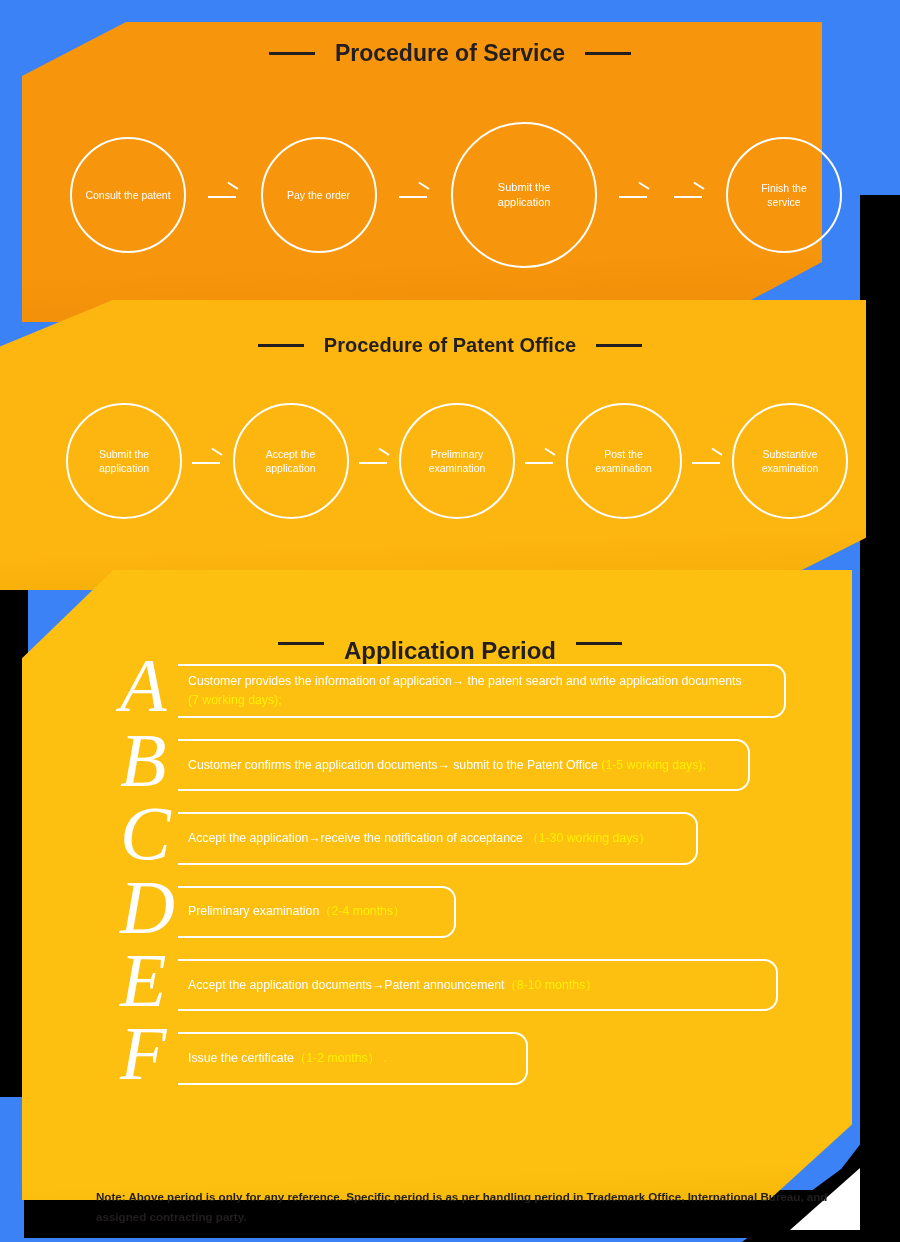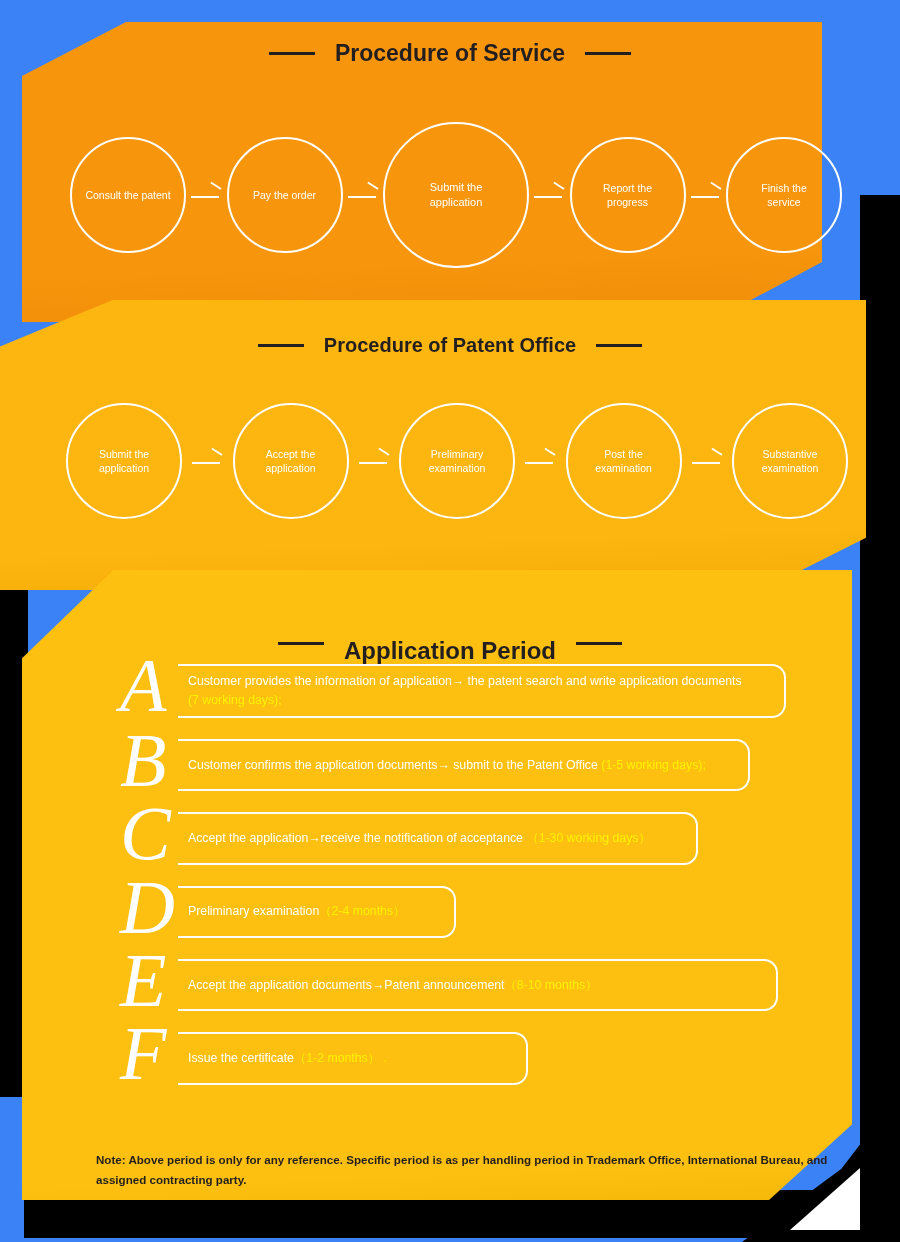--- a/index.html
+++ b/index.html
@@ -145,21 +145,21 @@
   .w-a .period-box { width: 608px; }
   .w-b .period-box { width: 572px; }
   .w-c .period-box { width: 520px; }
   .w-d .period-box { width: 278px; }
   .w-e .period-box { width: 600px; }
   .w-f .period-box { width: 350px; text-align: right; }
 
   
   #note {
     position: absolute;
-    left: 96px; top: 1150px; width: 740px;
+    left: 96px; top: 1187px; width: 740px;
     color: #231f20;
     font-size: 11.6px;
     font-weight: bold;
     line-height: 1.75;
   }
 </style>
 </head>
 <body>
 
 <div id="stage">
@@ -188,22 +188,20 @@
     <div class="arrow">
       <span class="shaft"></span>
         <span class="barb"></span>
     </div>
     <div class="node lg" style="white-space:pre-line">Submit the
 application</div>
     <div class="arrow">
       <span class="shaft"></span>
         <span class="barb"></span>
     </div>
-    <div class="node sm" style="white-space:pre-line">Report the
-progress</div>
     <div class="arrow">
       <span class="shaft"></span>
         <span class="barb"></span>
     </div>
     <div class="node sm" style="white-space:pre-line">Finish the
 service</div>
   </div>
 
   <div class="panel" id="panel-office"></div>
 

